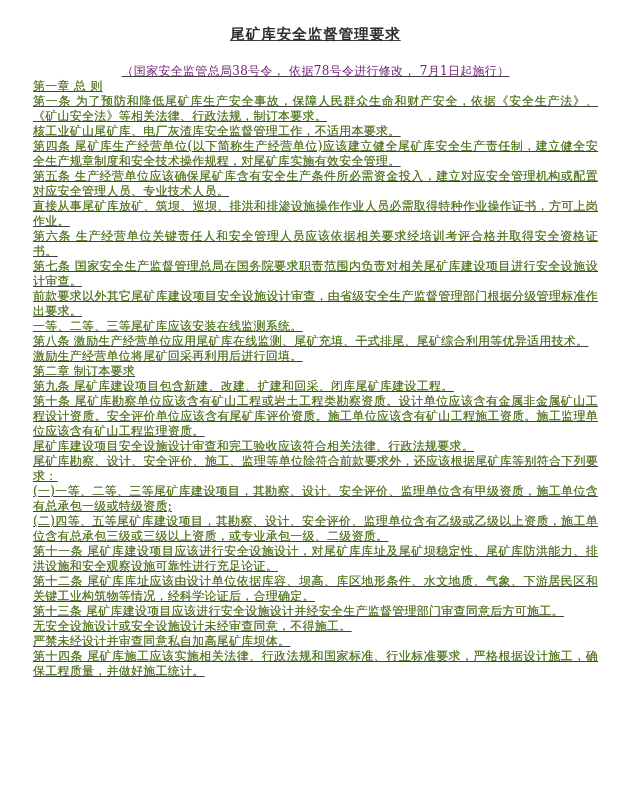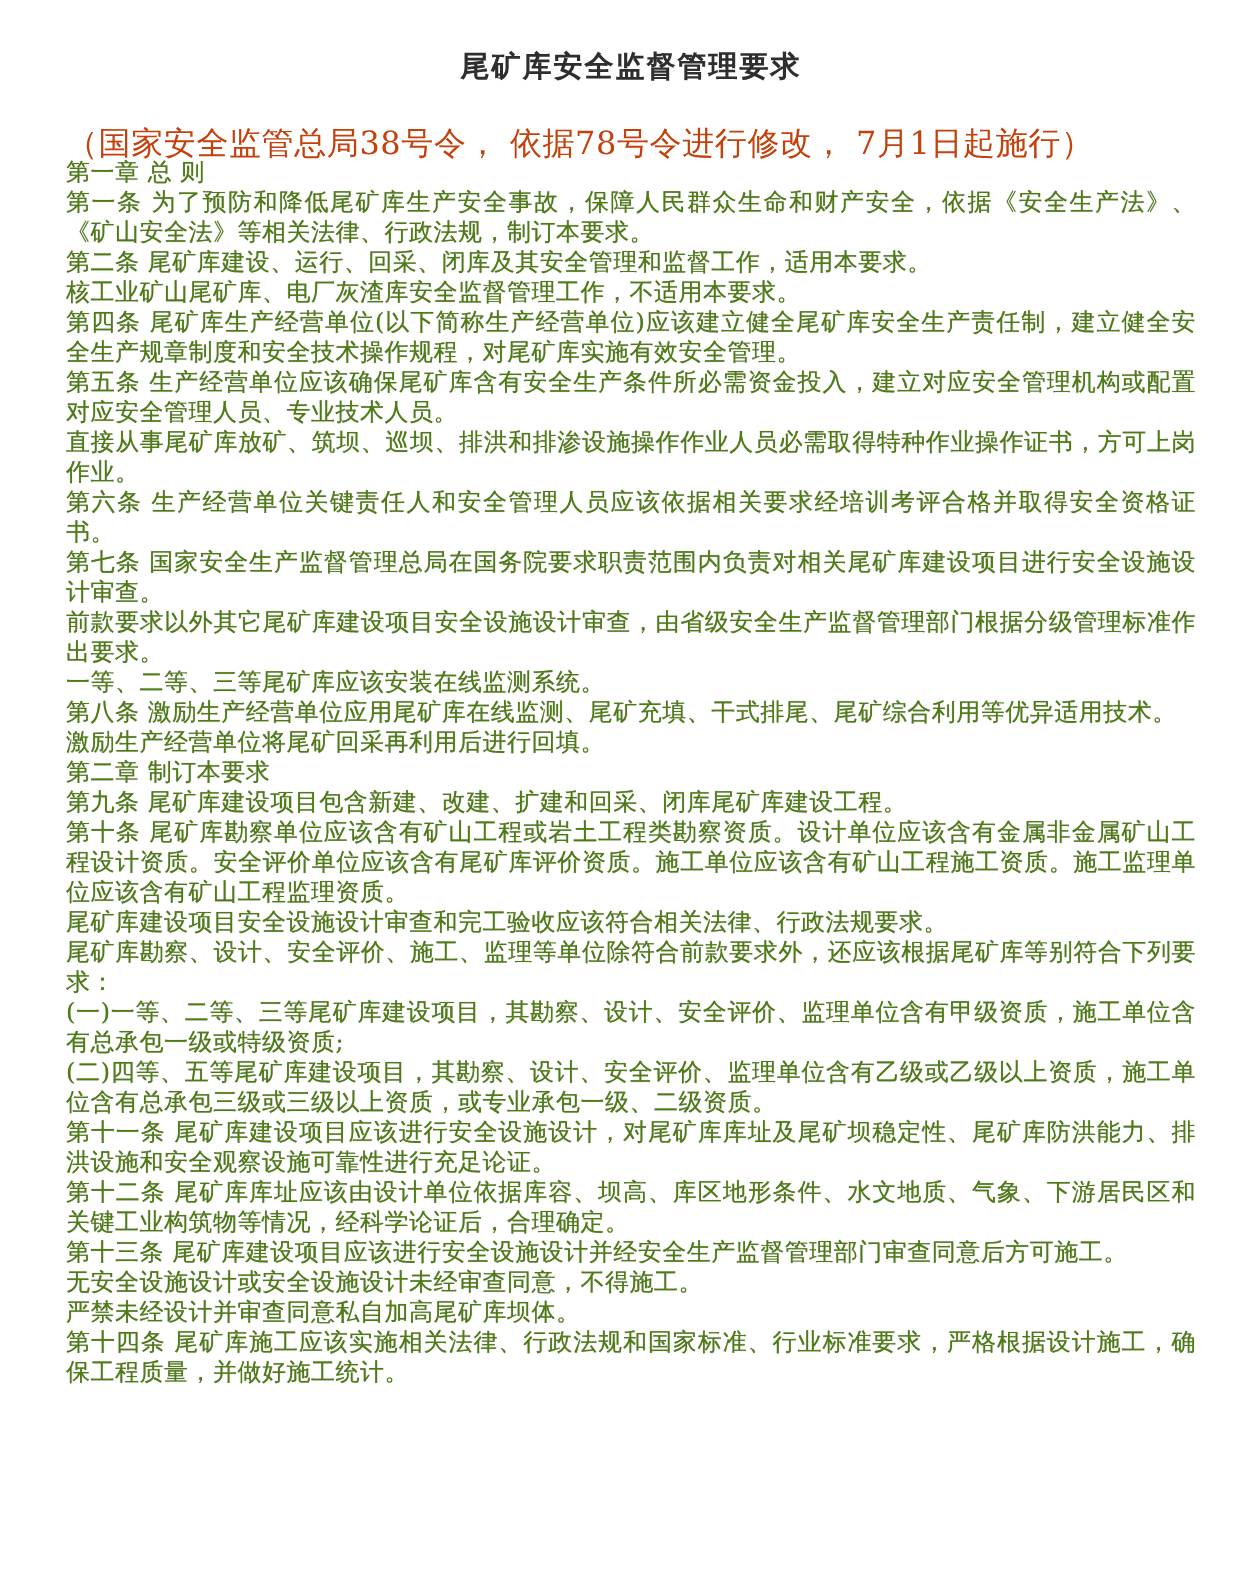--- a/index.html
+++ b/index.html
@@ -10,36 +10,38 @@
   .page {
     position: relative;
     width: 628px;
     height: 794px;
     box-sizing: border-box;
     padding: 26px 30px 0 33px;
     background: #ffffff;
     font-family: "DejaVu Serif", "Liberation Serif", serif;
     color: #3f3f3f;
     overflow: hidden;
+    text-decoration: underline;
   }
   .doc-title {
     margin: 0;
     text-align: center;
     font-size: 14.5px;
     line-height: 15px;
     font-weight: bold;
     color: #2e2e2e;
     letter-spacing: 1px;
   }
   .doc-subtitle {
     margin: 23px 0 0 0;
-    font-size: 16px;
+    text-align: center;
+    font-size: 12px;
     line-height: 15px;
     letter-spacing: 0.3px;
-    color: #c2410c;
+    color: #701a75;
   }
   .doc-body {
     margin-top: 0;
   }
   .doc-body p {
     margin: 0;
     font-size: 12px;
     line-height: 15px;
     text-align: justify;
     letter-spacing: 0.25px;
@@ -52,21 +54,20 @@
 </style>
 </head>
 <body>
 
 <div class="page">
   <h1 class="doc-title">尾矿库安全监督管理要求</h1>
   <div class="doc-subtitle">（国家安全监管总局38号令， 依据78号令进行修改， 7月1日起施行）</div>
   <div class="doc-body">
       <p class="para chapter">第一章 总 则</p>
       <p class="para body">第一条 为了预防和降低尾矿库生产安全事故，保障人民群众生命和财产安全，依据《安全生产法》、《矿山安全法》等相关法律、行政法规，制订本要求。</p>
-      <p class="para body">第二条 尾矿库建设、运行、回采、闭库及其安全管理和监督工作，适用本要求。</p>
       <p class="para body">核工业矿山尾矿库、电厂灰渣库安全监督管理工作，不适用本要求。</p>
       <p class="para body">第四条 尾矿库生产经营单位(以下简称生产经营单位)应该建立健全尾矿库安全生产责任制，建立健全安全生产规章制度和安全技术操作规程，对尾矿库实施有效安全管理。</p>
       <p class="para body">第五条 生产经营单位应该确保尾矿库含有安全生产条件所必需资金投入，建立对应安全管理机构或配置对应安全管理人员、专业技术人员。</p>
       <p class="para body">直接从事尾矿库放矿、筑坝、巡坝、排洪和排渗设施操作作业人员必需取得特种作业操作证书，方可上岗作业。</p>
       <p class="para body">第六条 生产经营单位关键责任人和安全管理人员应该依据相关要求经培训考评合格并取得安全资格证书。</p>
       <p class="para body">第七条 国家安全生产监督管理总局在国务院要求职责范围内负责对相关尾矿库建设项目进行安全设施设计审查。</p>
       <p class="para body">前款要求以外其它尾矿库建设项目安全设施设计审查，由省级安全生产监督管理部门根据分级管理标准作出要求。</p>
       <p class="para body">一等、二等、三等尾矿库应该安装在线监测系统。</p>
       <p class="para body">第八条 激励生产经营单位应用尾矿库在线监测、尾矿充填、干式排尾、尾矿综合利用等优异适用技术。</p>
       <p class="para body">激励生产经营单位将尾矿回采再利用后进行回填。</p>

